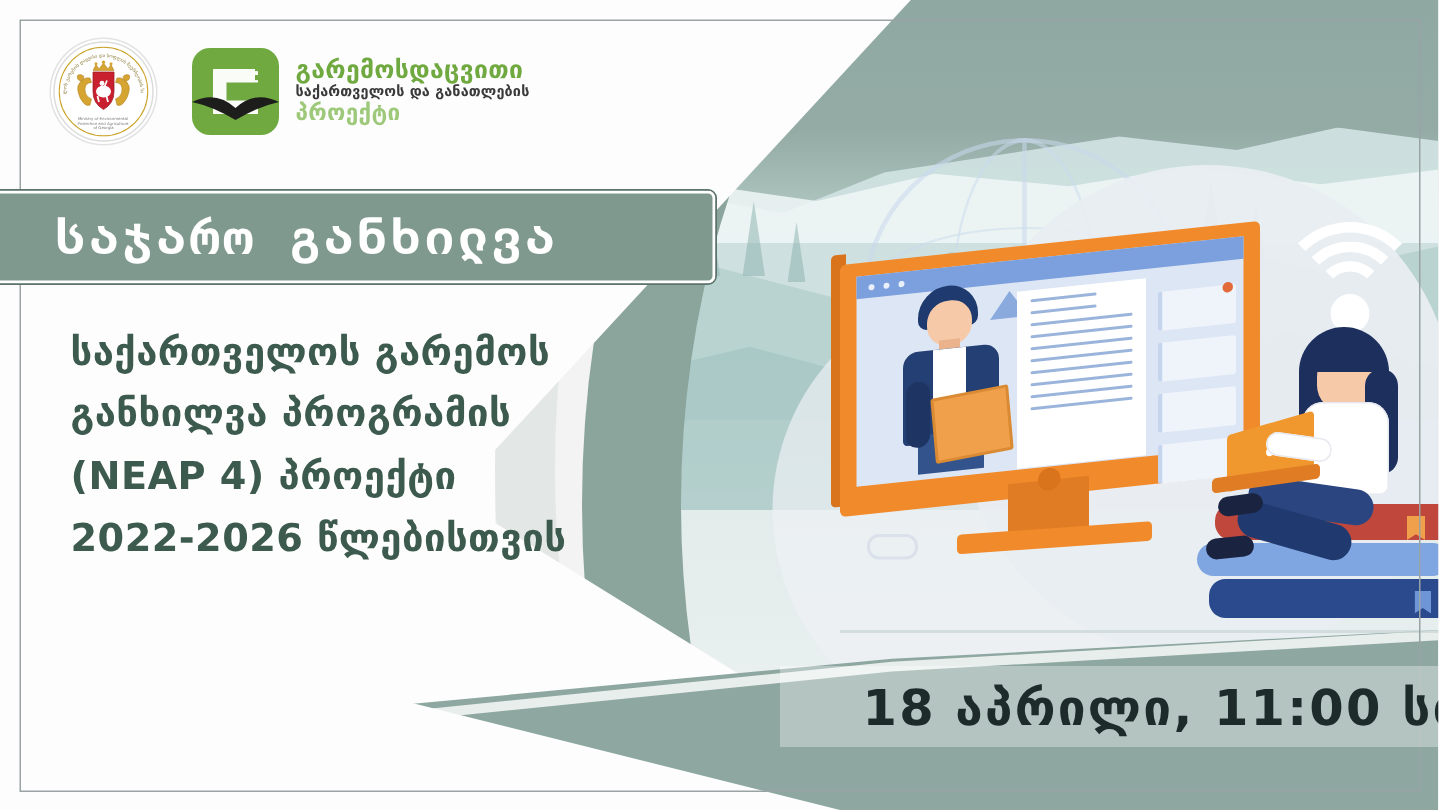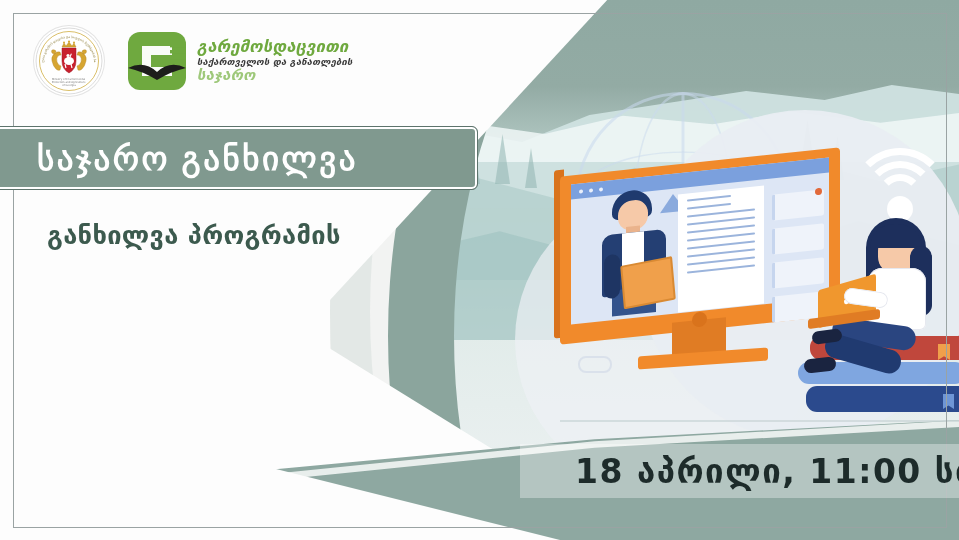--- a/index.html
+++ b/index.html
@@ -79,34 +79,34 @@
   
   .frame{position:absolute;left:13px;top:13px;right:12px;bottom:12px;
     border:1.5px solid #9aa3a3;pointer-events:none;}
 
   
   .logos{position:absolute;left:34px;top:26px;display:flex;align-items:center;gap:22px;}
   .emblem{position:relative;width:70px;height:70px;border-radius:50%;background:#ffffff;
     box-shadow:0 0 0 1px #e3e3e3;display:flex;align-items:center;justify-content:center;}
   .emblem svg{display:block;}
 
-  .eiec{display:flex;align-items:center;gap:9px;font-style:italic;}
+  .eiec{display:flex;align-items:center;gap:9px;}
   .eiec-mark{position:relative;width:62px;height:62px;}
   .eiec-text{display:flex;flex-direction:column;line-height:1.02;}
   .eiec-l1{font-size:16.5px;font-weight:700;color:#6fa93f;letter-spacing:.2px;}
   .eiec-l2{font-size:9.6px;font-weight:700;color:#3a3a3a;letter-spacing:.1px;margin-top:2px;}
   .eiec-l3{font-size:15px;font-weight:700;color:#9ec87a;margin-top:1px;letter-spacing:.2px;}
 
   
   .banner{position:absolute;left:-6px;top:126px;width:482px;height:62px;
     background:#80998f;border:1px solid #5d736c;border-radius:6px;
     box-shadow:inset 0 0 0 2px #ffffff;
     display:flex;align-items:center;}
   .banner-text{margin-left:42px;color:#ffffff;font-size:33px;font-weight:700;letter-spacing:2.5px;
-    font-family:Liberation Sans, sans-serif;}
+    font-family:Liberation Mono, monospace;}
 
   
   .headline{position:absolute;left:47px;top:215px;width:430px;
     color:#3c5a4e;font-size:25.5px;font-weight:700;line-height:1.62;letter-spacing:.3px;}
   .headline div{white-space:nowrap;}
 
   
   .date-band{position:absolute;left:520px;top:444px;width:440px;height:54px;background:#ffffff;opacity:.34;}
   .date-text{position:absolute;left:575px;top:452px;color:#1d2b2a;font-size:33px;font-weight:700;
     letter-spacing:1.5px;white-space:nowrap;}
@@ -376,29 +376,32 @@
           <path d="M16 16 h30 v9 h-21 v12 h21 v9 h-30 z" fill="#ffffff" opacity=".96"></path>
           <rect x="44" y="14" width="16" height="3.4" fill="#6fa93f"></rect>
           <rect x="44" y="20" width="16" height="3.4" fill="#6fa93f"></rect>
           <rect x="44" y="26" width="16" height="3.4" fill="#6fa93f"></rect>
           <path d="M2 38 q16 -8 29 4 q13 -12 29 -4 q-14 3 -29 12 q-15 -9 -29 -12 z" fill="#1d1d1b"></path>
         </svg>
       </div>
       <div class="eiec-text">
         <span class="eiec-l1">გარემოსდაცვითი</span>
         <span class="eiec-l2">საქართველოს და განათლების</span>
-        <span class="eiec-l3">საჯარო</span>
+        <span class="eiec-l3">პროექტი</span>
       </div>
     </div>
   </div>
 
   <div class="banner">
     <span class="banner-text">საჯარო განხილვა</span>
   </div>
 
   <div class="headline">
+    <div>საქართველოს გარემოს</div>
     <div>განხილვა პროგრამის</div>
+    <div>(NEAP 4) პროექტი</div>
+    <div>2022-2026 წლებისთვის</div>
   </div>
 
   <div class="date-band"></div>
   <div class="date-text">18 აპრილი, 11:00 სთ</div>
 
 </div>
 
 </body></html>

